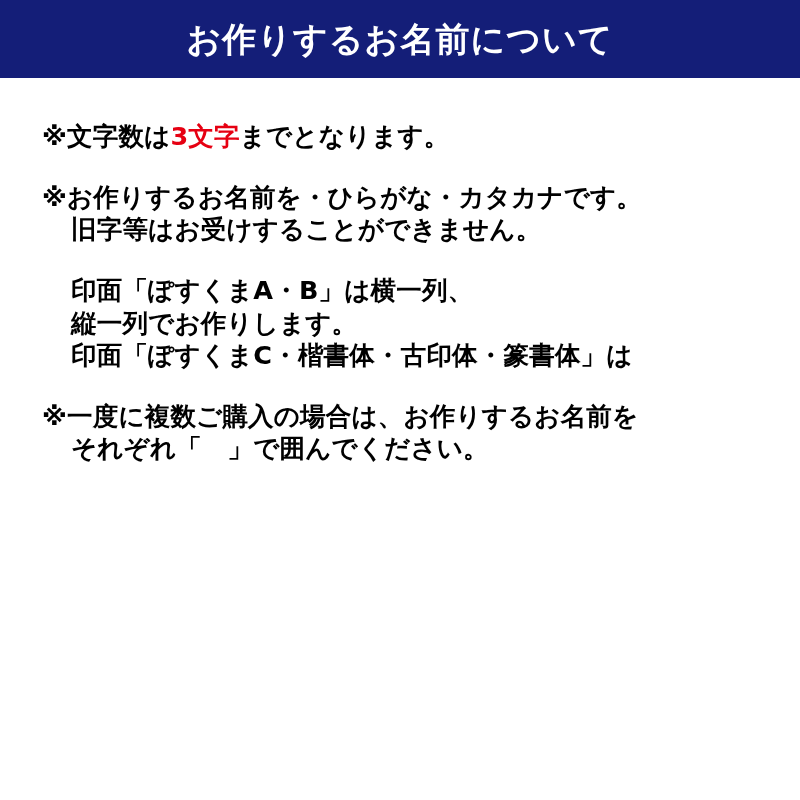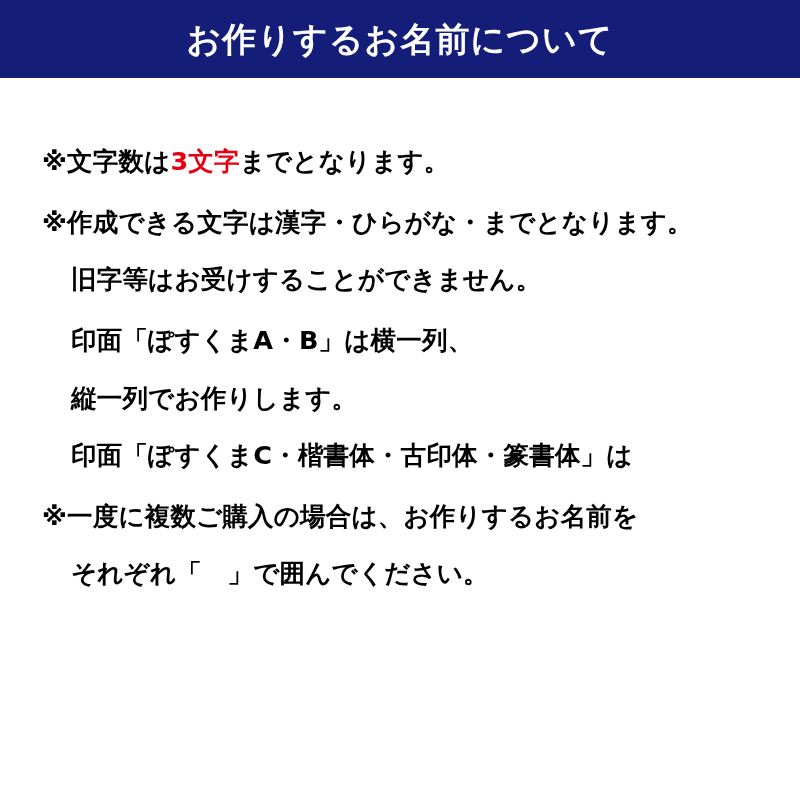--- a/index.html
+++ b/index.html
@@ -48,21 +48,20 @@
     line-height: 1.28;
     margin-bottom: 28px;
     letter-spacing: 0.2px;
   }
   .note:last-child {
     margin-bottom: 0;
   }
   .note .line {
     display: block;
     white-space: nowrap;
-    margin-top: 25px;
   }
   .note .line.indent {
     padding-left: 29px;
   }
   .hl {
     color: #e60012;
   }
 </style>
 </head>
 <body>
@@ -71,21 +70,21 @@
 
   <div class="header-bar" style="background: rgb(20, 30, 120);">
     <div class="header-title" style="color: rgb(255, 255, 255);">お作りするお名前について</div>
   </div>
 
   <div class="content">
       <div class="note">
         <span class="line"><span>※文字数は</span><span class="hl" style="color: rgb(230, 0, 18);">3文字</span><span>までとなります。</span></span>
       </div>
       <div class="note">
-        <span class="line"><span>※作成できる文字は漢字・ひらがな・までとなります。</span></span>
+        <span class="line"><span>※お作りするお名前を・ひらがな・カタカナです。</span></span>
         <span class="line indent"><span>旧字等はお受けすることができません。</span></span>
       </div>
       <div class="note">
         <span class="line indent"><span>印面「ぽすくまA・B」は横一列、</span></span>
         <span class="line indent"><span>縦一列でお作りします。</span></span>
         <span class="line indent"><span>印面「ぽすくまC・楷書体・古印体・篆書体」は</span></span>
       </div>
       <div class="note">
         <span class="line"><span>※一度に複数ご購入の場合は、お作りするお名前を</span></span>
         <span class="line indent"><span>それぞれ「　」で囲んでください。</span></span>

